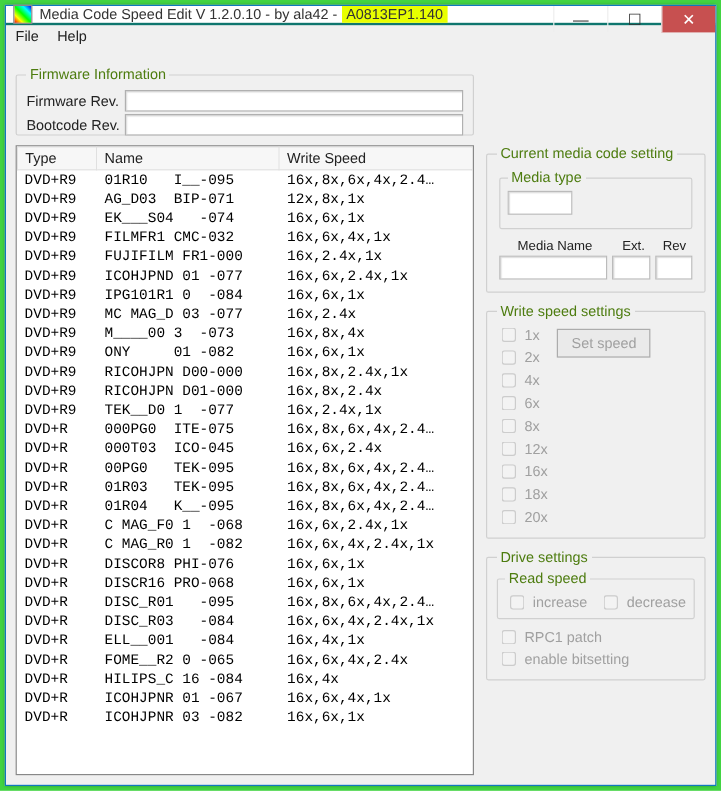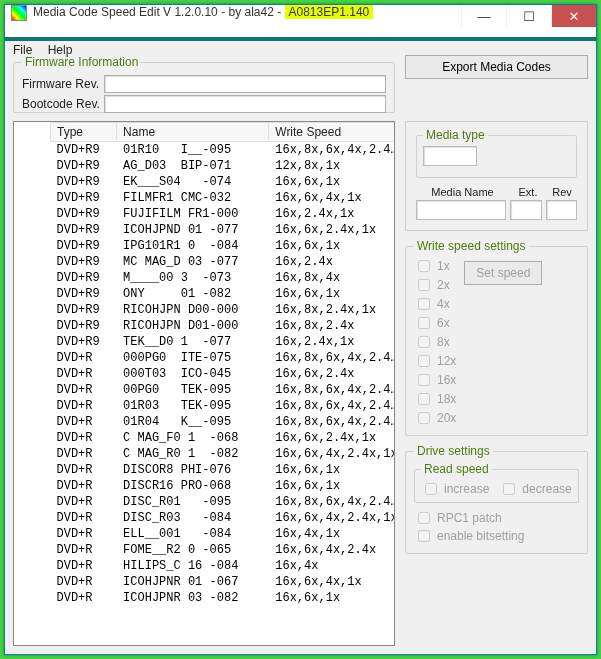--- a/index.html
+++ b/index.html
@@ -16,25 +16,25 @@
     position: absolute;
     left: 4px;
     top: 4px;
     width: 593px;
     height: 651px;
     background: #f0f0f0;
     border: 1px solid #1078bd;
     box-shadow: 0 0 3px rgba(0,0,0,0.4);
   }
   .titlebar {
-    height: 36px;
+    height: 16px;
     background: #fff;
     display: flex;
-    align-items: flex-start;
-    border-bottom: 4px solid #0f766e;
+    align-items: center;
+    border-bottom: 2px solid #0f766e;
     position: relative;
   }
   .titlebar .icon {
     width: 16px; height:16px; margin:0 6px;
     background: linear-gradient(45deg,#f00,#ff0,#0f0,#0ff,#00f);
     border:1px solid #888;
   }
   .titlebar .title { color:#333; white-space:nowrap; }
   .titlebar .hl { background:#e8ff00; padding:0 4px; }
   .winbtns { position:absolute; right:0; top:0; height:22px; display:flex; }
@@ -52,21 +52,21 @@
   .btns { position:absolute; left:392px; top:0; width:183px; height:58px;}
   .btns .row { display:flex; gap:6px; margin-bottom:6px;}
   button.gen { height:24px; border:1px solid #acacac; background:#eaeaea; font-size:12px; cursor:pointer; }
   button.gen:disabled { color:#a0a0a0; }
   .btns button { flex:1; }
   .btns .row.full button { width:100%; }
   .tablewrap {
     position:absolute; left:0; top:66px; width:382px; bottom:0;
     border:1px solid #888; background:#fff; overflow-y:scroll; overflow-x:scroll;
   }
-  table { border-collapse:collapse; width:100%; font-family:Consolas,"Courier New",monospace; font-size:12px;margin-left:36px;}
+  table { border-collapse:collapse; width:100%; font-family:Consolas,"Courier New",monospace; font-size:12px;}
   th { background:#f7f7f7; border:1px solid #e0e0e0; text-align:left; padding:2px 6px; font-weight:normal; color:#222; position:sticky; top:0; font-family:"Segoe UI",Tahoma,sans-serif;}
   td { padding:1px 6px; white-space:pre; border-right:1px solid transparent;}
   .rightcol { position:absolute; left:392px; top:66px; width:183px; bottom:0;}
   .curset { width:183px; }
   .curset .inner { padding:2px 2px;}
   .mtbox { border:1px solid #d0d0d0; padding:4px 6px 8px 6px; margin-bottom:8px;}
   .mtbox legend { font-size:12px;}
   .mtval { display:inline-block; width:54px; height:20px; border:1px solid #bbb; background:#fff; box-shadow: inset 1px 1px 1px #ddd;}
   .mnrow { display:flex; font-size:11px; color:#222; gap:4px;}
   .mnrow .h { flex:1; text-align:center;}
@@ -112,23 +112,20 @@
         <div class="lab">Firmware Rev.</div>
         <input value="" style="">
       </div>
       <div class="row">
         <div class="lab">Bootcode Rev.</div>
         <input value="" style="">
       </div>
     </fieldset>
 
     <div class="btns">
-      <div class="row full">
-        <button class="gen">Export Media Codes</button>
-      </div>
     </div>
 
     <div class="tablewrap">
       <table>
         <thead>
             <tr id="thead-row">
               <th>Type</th>
               <th>Name</th>
               <th>Write Speed</th>
             </tr>
@@ -278,20 +275,21 @@
               <td>DVD+R</td>
               <td>ICOHJPNR 03 -082</td>
               <td>16x,6x,1x</td>
             </tr>
           </tbody>
       </table>
     </div>
 
     <div class="rightcol">
       <fieldset class="curset">
+        <legend>Current media code setting</legend>
         <div class="inner">
           <fieldset class="mtbox">
             <legend>Media type</legend>
             <span class="mtval"></span>
           </fieldset>
           <div class="mnrow">
             <div class="h">Media Name</div>
             <div class="h" style="flex:0 0 30px">Ext.</div>
             <div class="h" style="flex:0 0 30px">Rev</div>
           </div>

